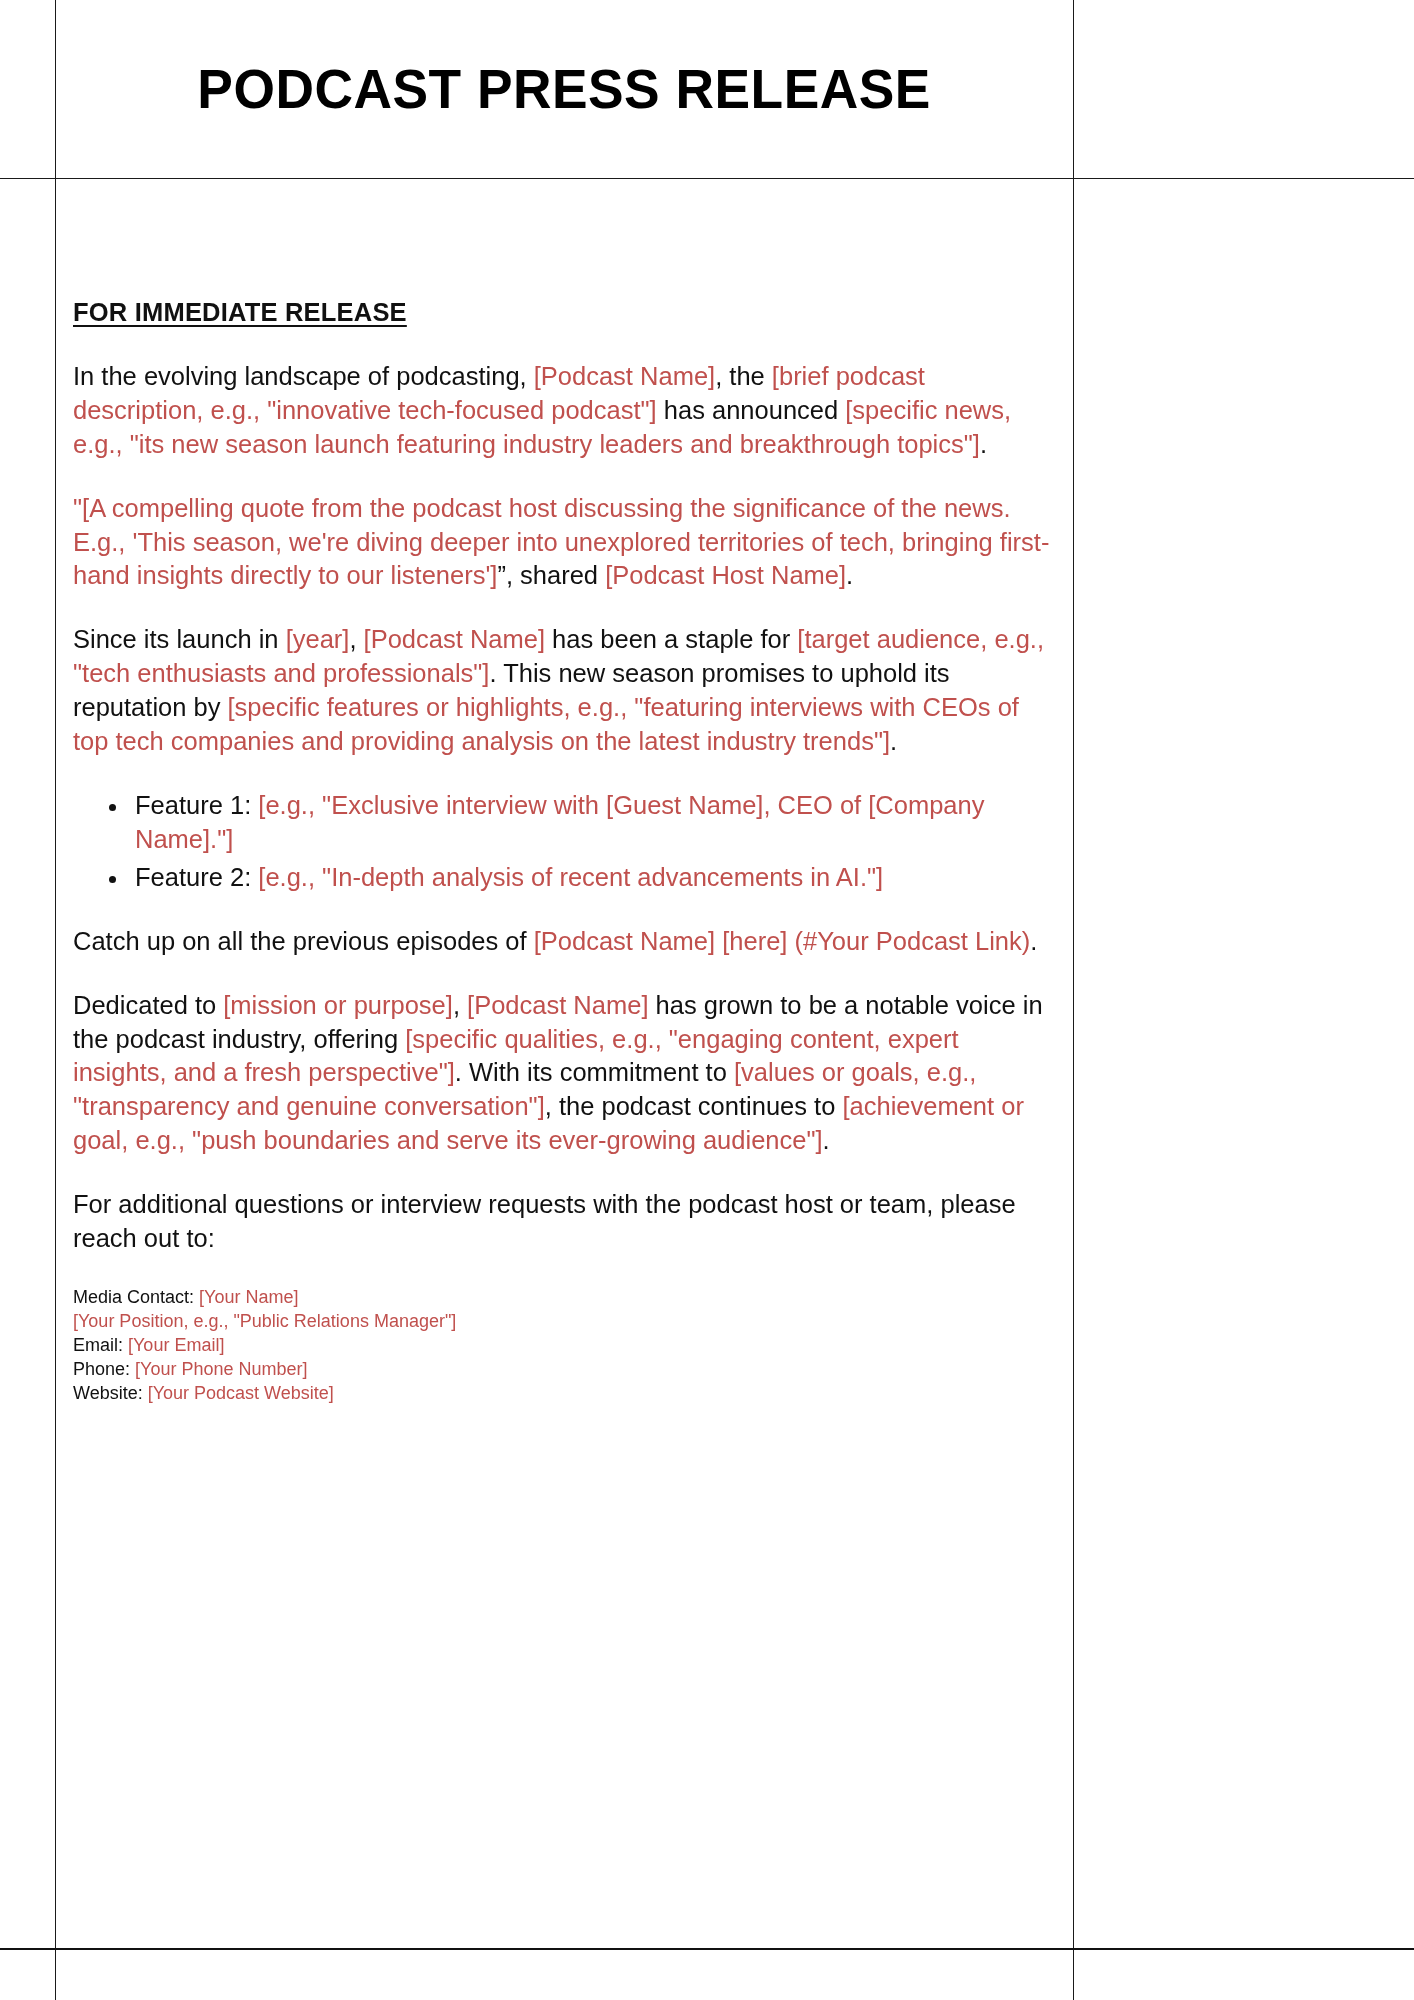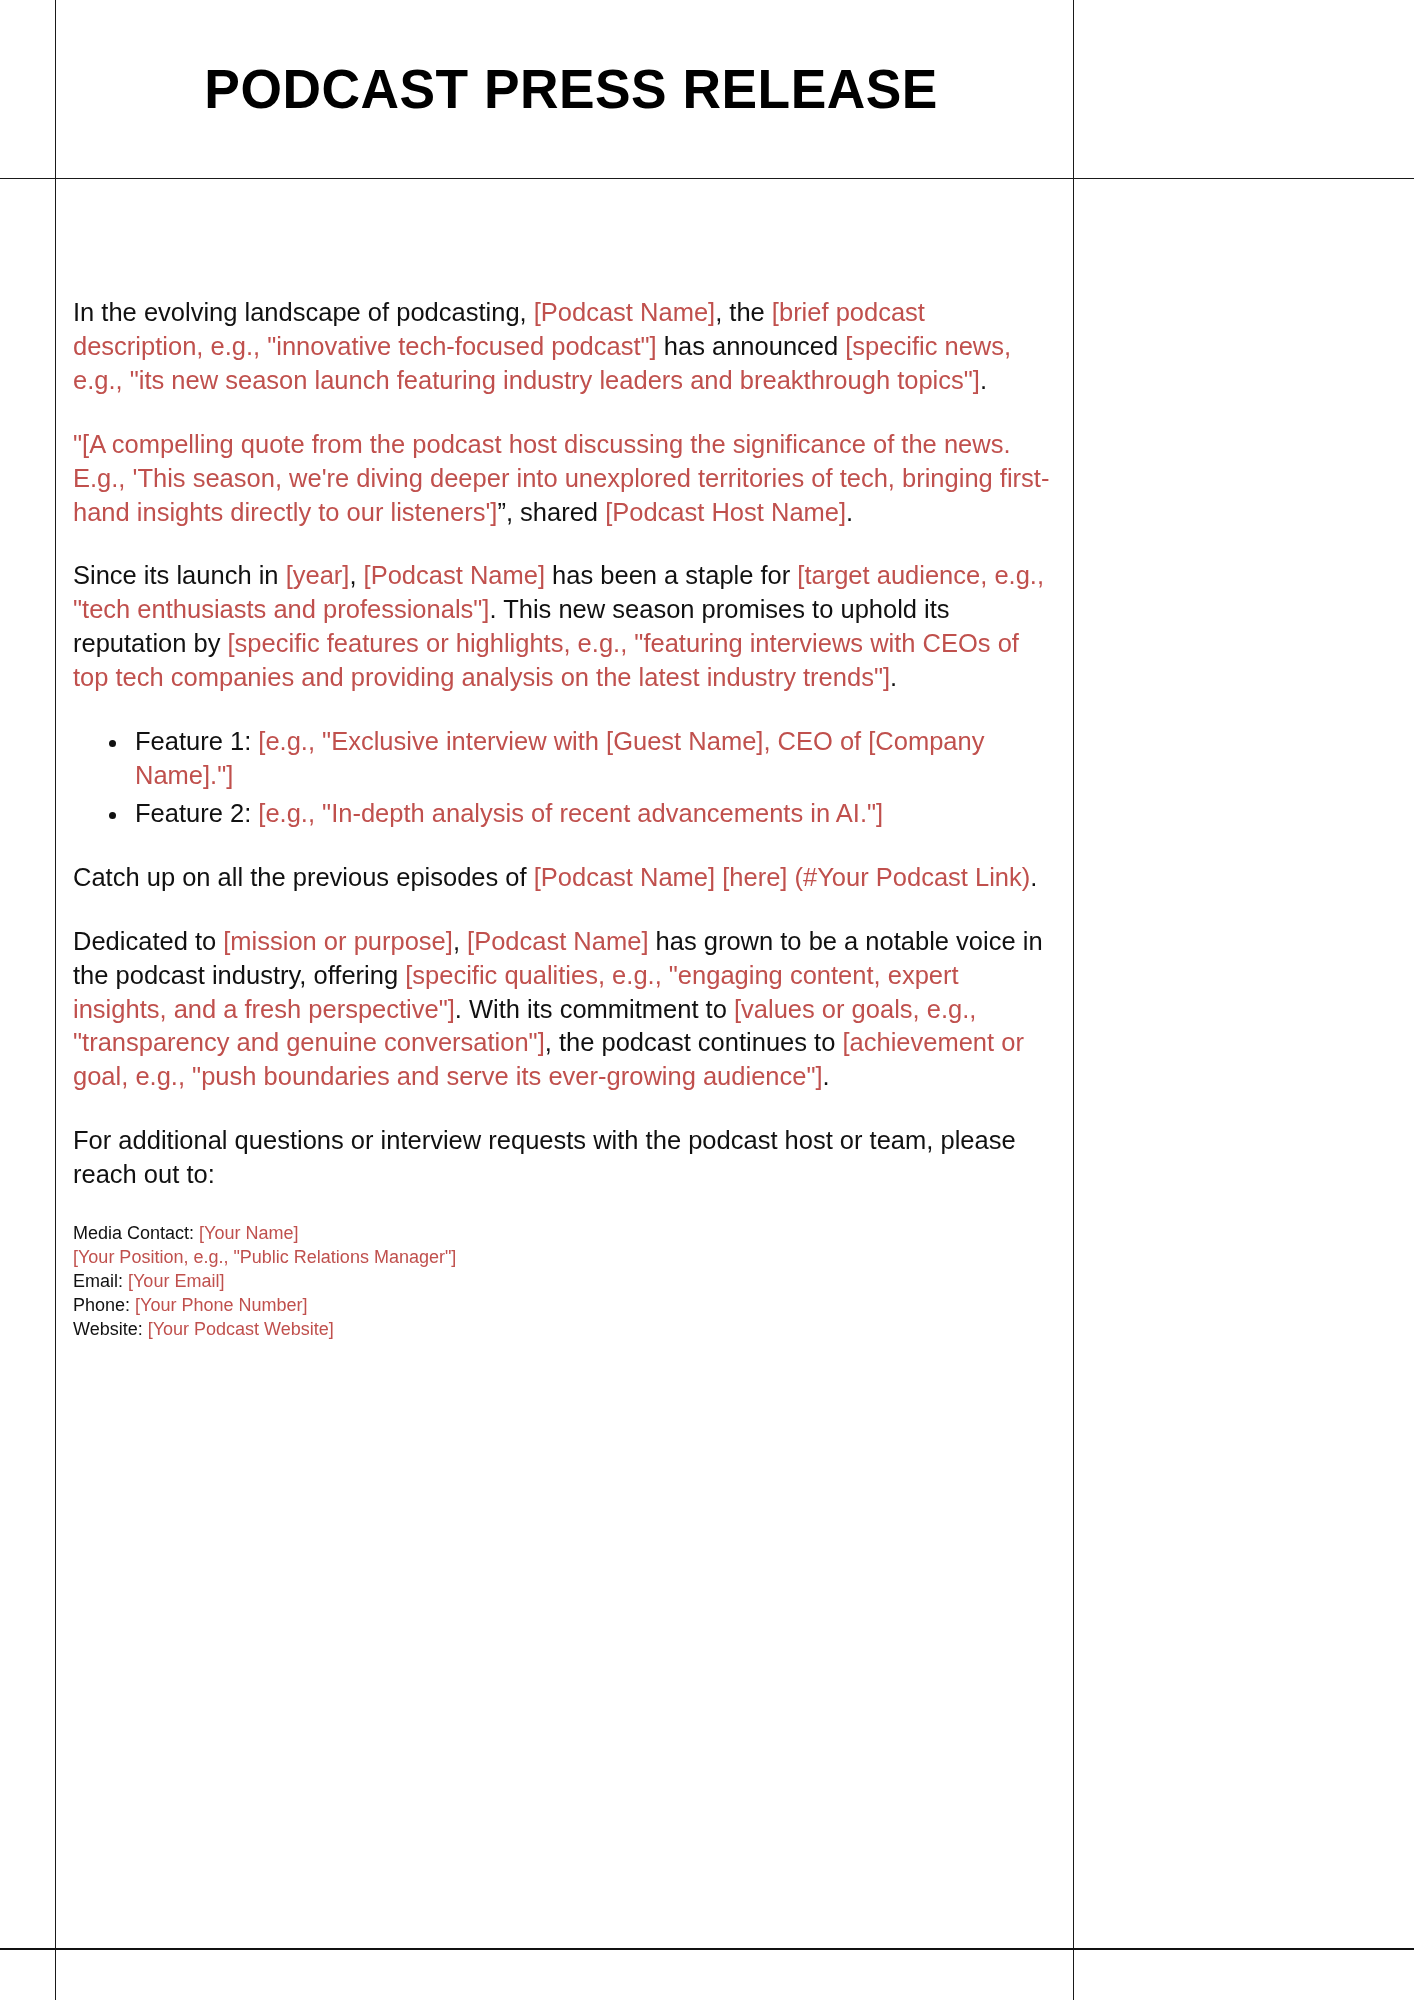--- a/index.html
+++ b/index.html
@@ -37,21 +37,21 @@
     width: 1414px;
     height: 1px;
     background: #1a1a1a;
   }
   .rule-h.header-rule { top: 178px; }
   .rule-h.footer-rule { top: 1948px; height: 2px; background: #111; }
 
   
   .doc-header {
     position: absolute;
-    left: 63px;
+    left: 56px;
     top: 0;
     width: 1017px;
     height: 178px;
     display: flex;
     align-items: center;
     justify-content: center;
     box-sizing: border-box;
   }
   .doc-title {
     font-family: "Liberation Sans Narrow", "Liberation Sans", sans-serif;
@@ -122,20 +122,23 @@
   <div class="rule-v right"></div>
   <div class="rule-h header-rule"></div>
   <div class="rule-h footer-rule"></div>
 
   <div class="doc-header">
     <div class="doc-title">PODCAST PRESS RELEASE</div>
   </div>
 
   <div class="content">
 
+    <p>
+      <span class="release-label">FOR IMMEDIATE RELEASE</span>
+    </p>
 
 
     <p><span>In the evolving landscape of podcasting, </span><span class="ph">[Podcast Name]</span><span>, the </span><span class="ph">[brief podcast description, e.g., "innovative tech-focused podcast"]</span><span> has announced </span><span class="ph">[specific news, e.g., "its new season launch featuring industry leaders and breakthrough topics"]</span><span>.</span></p>
 
     <p><span class="ph">"[A compelling quote from the podcast host discussing the significance of the news. E.g., 'This season, we're diving deeper into unexplored territories of tech, bringing first-hand insights directly to our listeners']</span><span>”, shared </span><span class="ph">[Podcast Host Name]</span><span>.</span></p>
 
     <p><span>Since its launch in </span><span class="ph">[year]</span><span>, </span><span class="ph">[Podcast Name]</span><span> has been a staple for </span><span class="ph">[target audience, e.g., "tech enthusiasts and professionals"]</span><span>. This new season promises to uphold its reputation by </span><span class="ph">[specific features or highlights, e.g., "featuring interviews with CEOs of top tech companies and providing analysis on the latest industry trends"]</span><span>.</span></p>
 
     <ul class="features">
       <li><span>Feature 1: </span><span class="ph">[e.g., "Exclusive interview with [Guest Name], CEO of [Company Name]."]</span></li>

